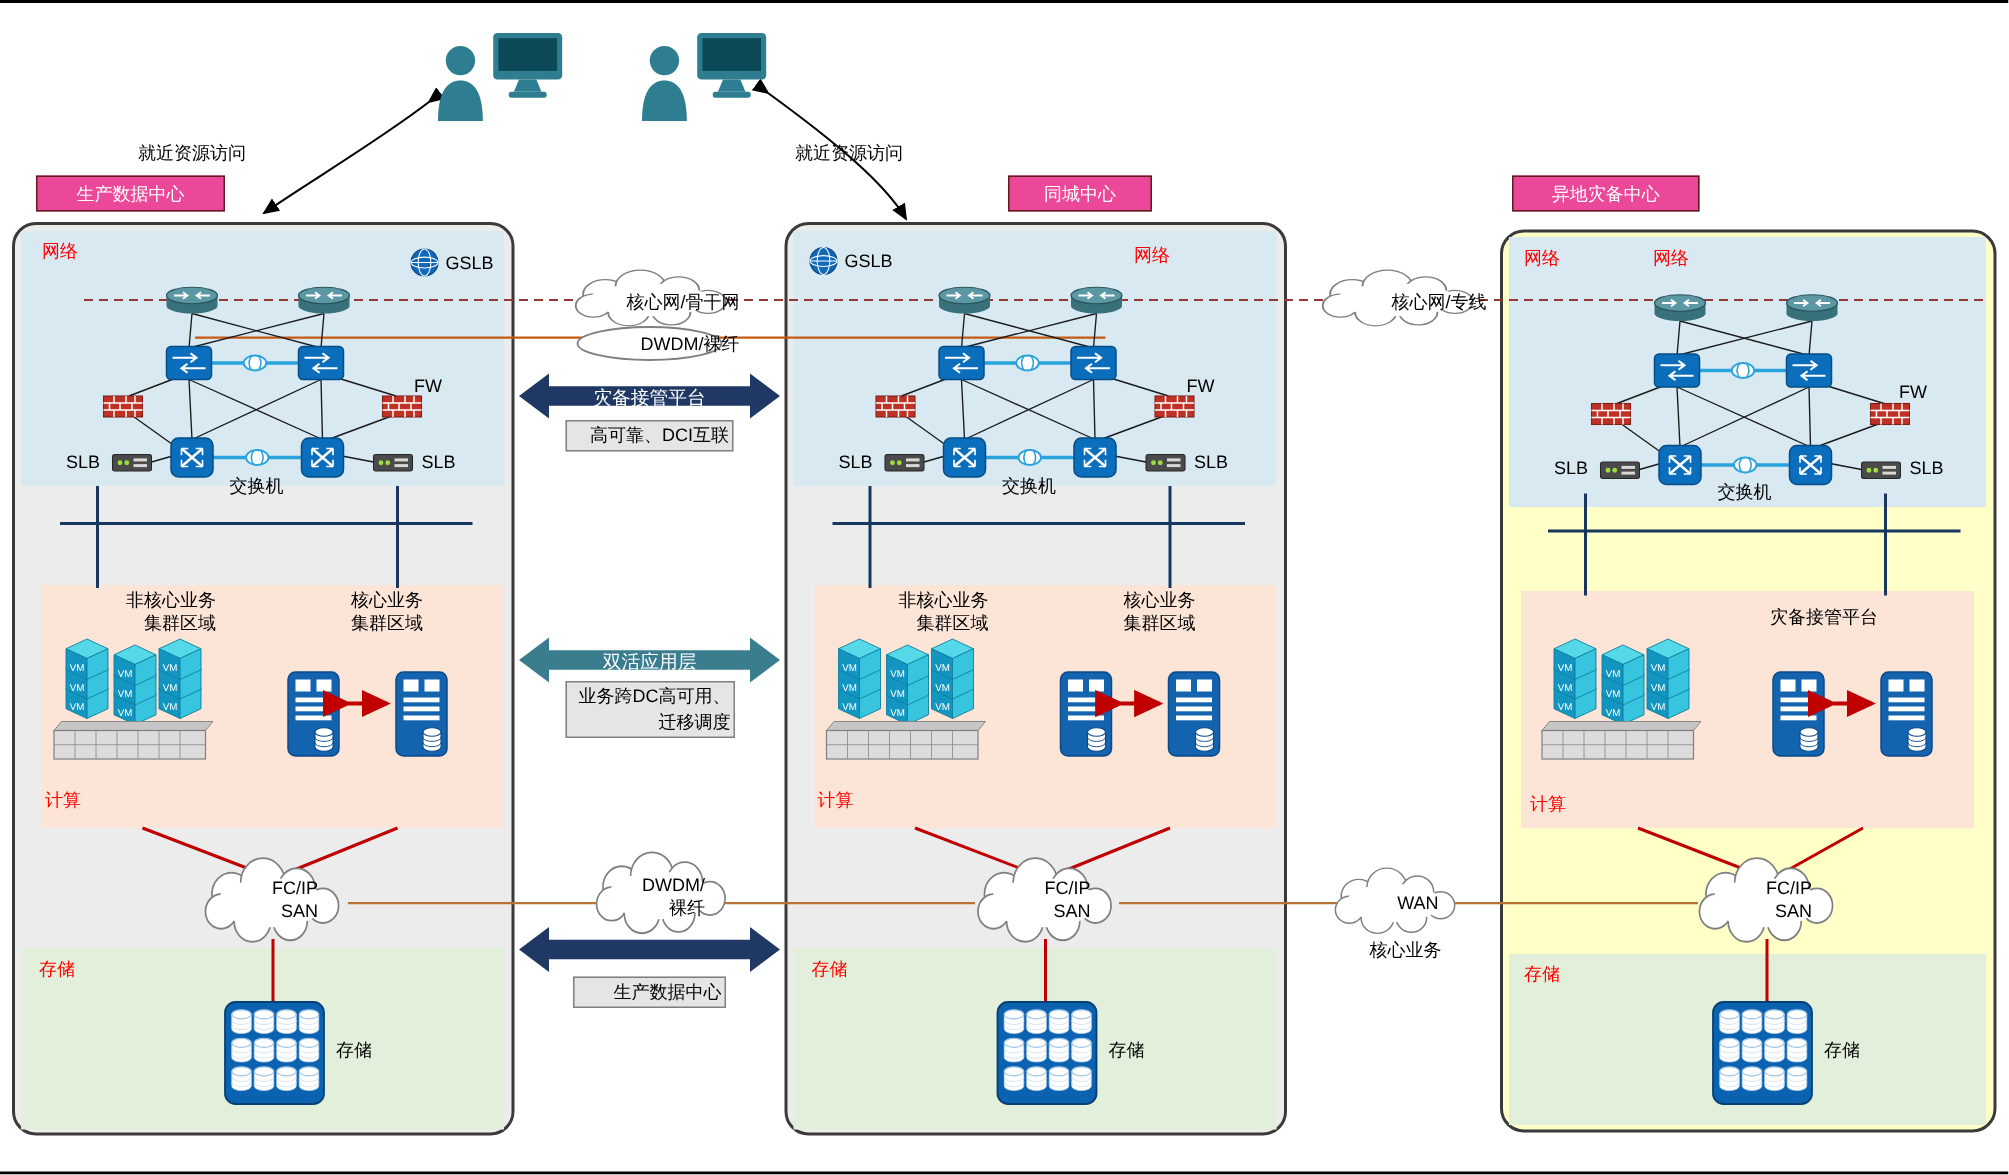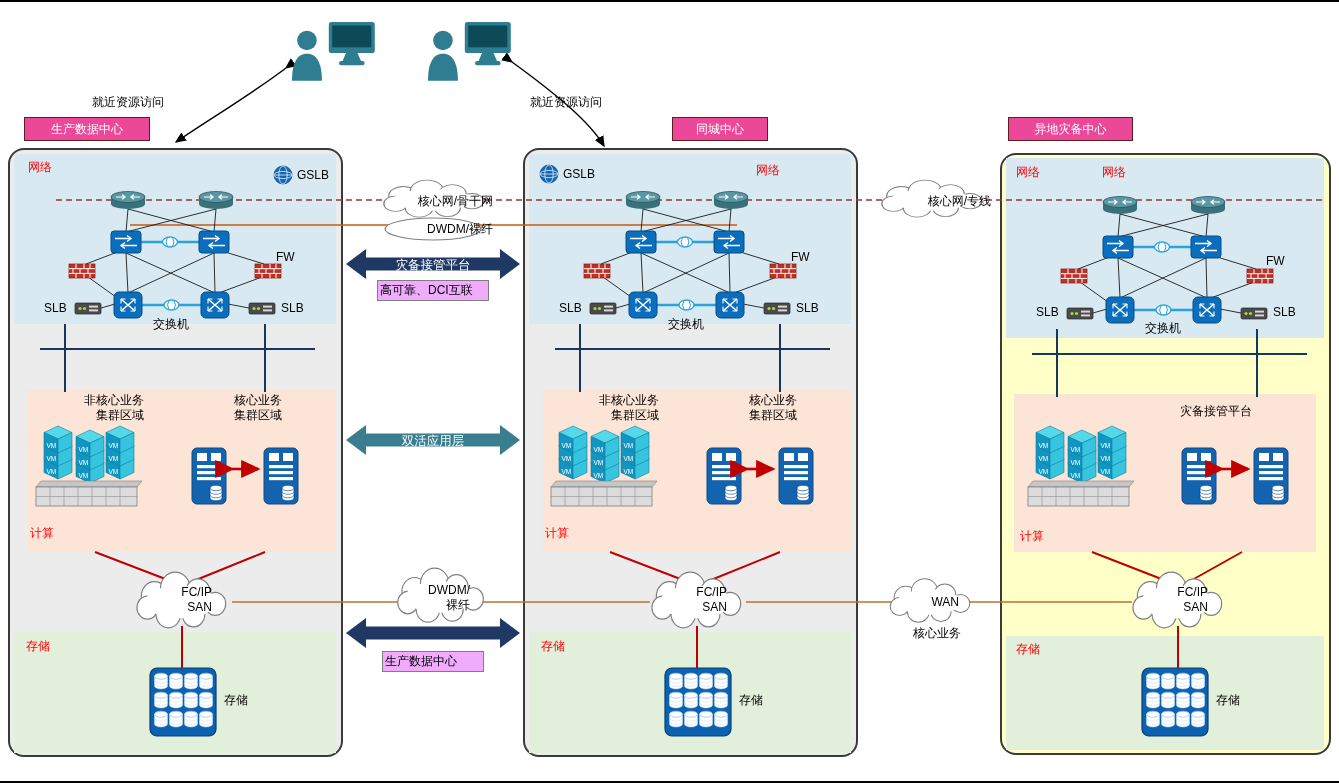--- a/index.html
+++ b/index.html
@@ -11,21 +11,21 @@
   .zone{position:absolute;z-index:1}
   .zone.net{background:#d9e9f2}
   .zone.cmp{background:#fce4d6}
   .zone.sto{background:#e2efda}
   svg.wires{position:absolute;left:0;top:0;z-index:2}
   svg text{font-family:"Liberation Sans","DejaVu Sans",sans-serif}
   .lbl{position:absolute;font-size:12px;color:#000;white-space:nowrap;z-index:3;line-height:15px}
   .red{color:#f00}
   .c{text-align:right;white-space:normal}
   .hdr{position:absolute;background:#ec4899;border:1px solid #5f1d1d;color:#fff;font-size:12px;height:24px;display:flex;align-items:center;justify-content:center;z-index:3}
-  .sub{position:absolute;background:#f0abfc;border:1px solid #7f7f7f;font-size:12px;line-height:17px;text-align:left;padding:1px 2px;z-index:3}
+  .sub{position:absolute;background:#e5e5e5;border:1px solid #7f7f7f;font-size:12px;line-height:17px;text-align:right;padding:1px 2px;z-index:3}
   .arrlbl{position:absolute;color:#fff;font-size:12.5px;text-align:center;z-index:3}
 </style>
 </head>
 <body>
 
 <div class="canvas">
 
   <div class="panel" style="left:8px;top:146px;width:335px;height:609px"></div>
   <div class="panel" style="left:523px;top:146px;width:335px;height:609px"></div>
   <div class="panel yellow" style="left:1000px;top:151px;width:331px;height:602px"></div>
@@ -360,16 +360,17 @@
   <div class="lbl c" style="left:412px;top:581px;width:58px">
     <div>DWDM/</div>
     <div>裸纤</div>
   </div>
   <div class="lbl c" style="left:903px;top:593px;width:56px">WAN</div>
   <div class="lbl c" style="left:901px;top:624px;width:60px">核心业务</div>
 
   <div class="arrlbl" style="left:373px;top:255px;width:120px">灾备接管平台</div>
   <div class="sub" style="left:377px;top:278px;width:112px">高可靠、DCI互联</div>
   <div class="arrlbl" style="left:373px;top:431px;width:120px">双活应用层</div>
+  <div class="sub" style="left:377px;top:452px;width:113px">业务跨DC高可用、迁移调度</div>
   <div class="arrlbl" style="left:373px;top:641px;width:120px">双活存储层</div>
   <div class="sub" style="left:382px;top:649px;width:102px">生产数据中心</div>
 
 </div>
 
 </body></html>

